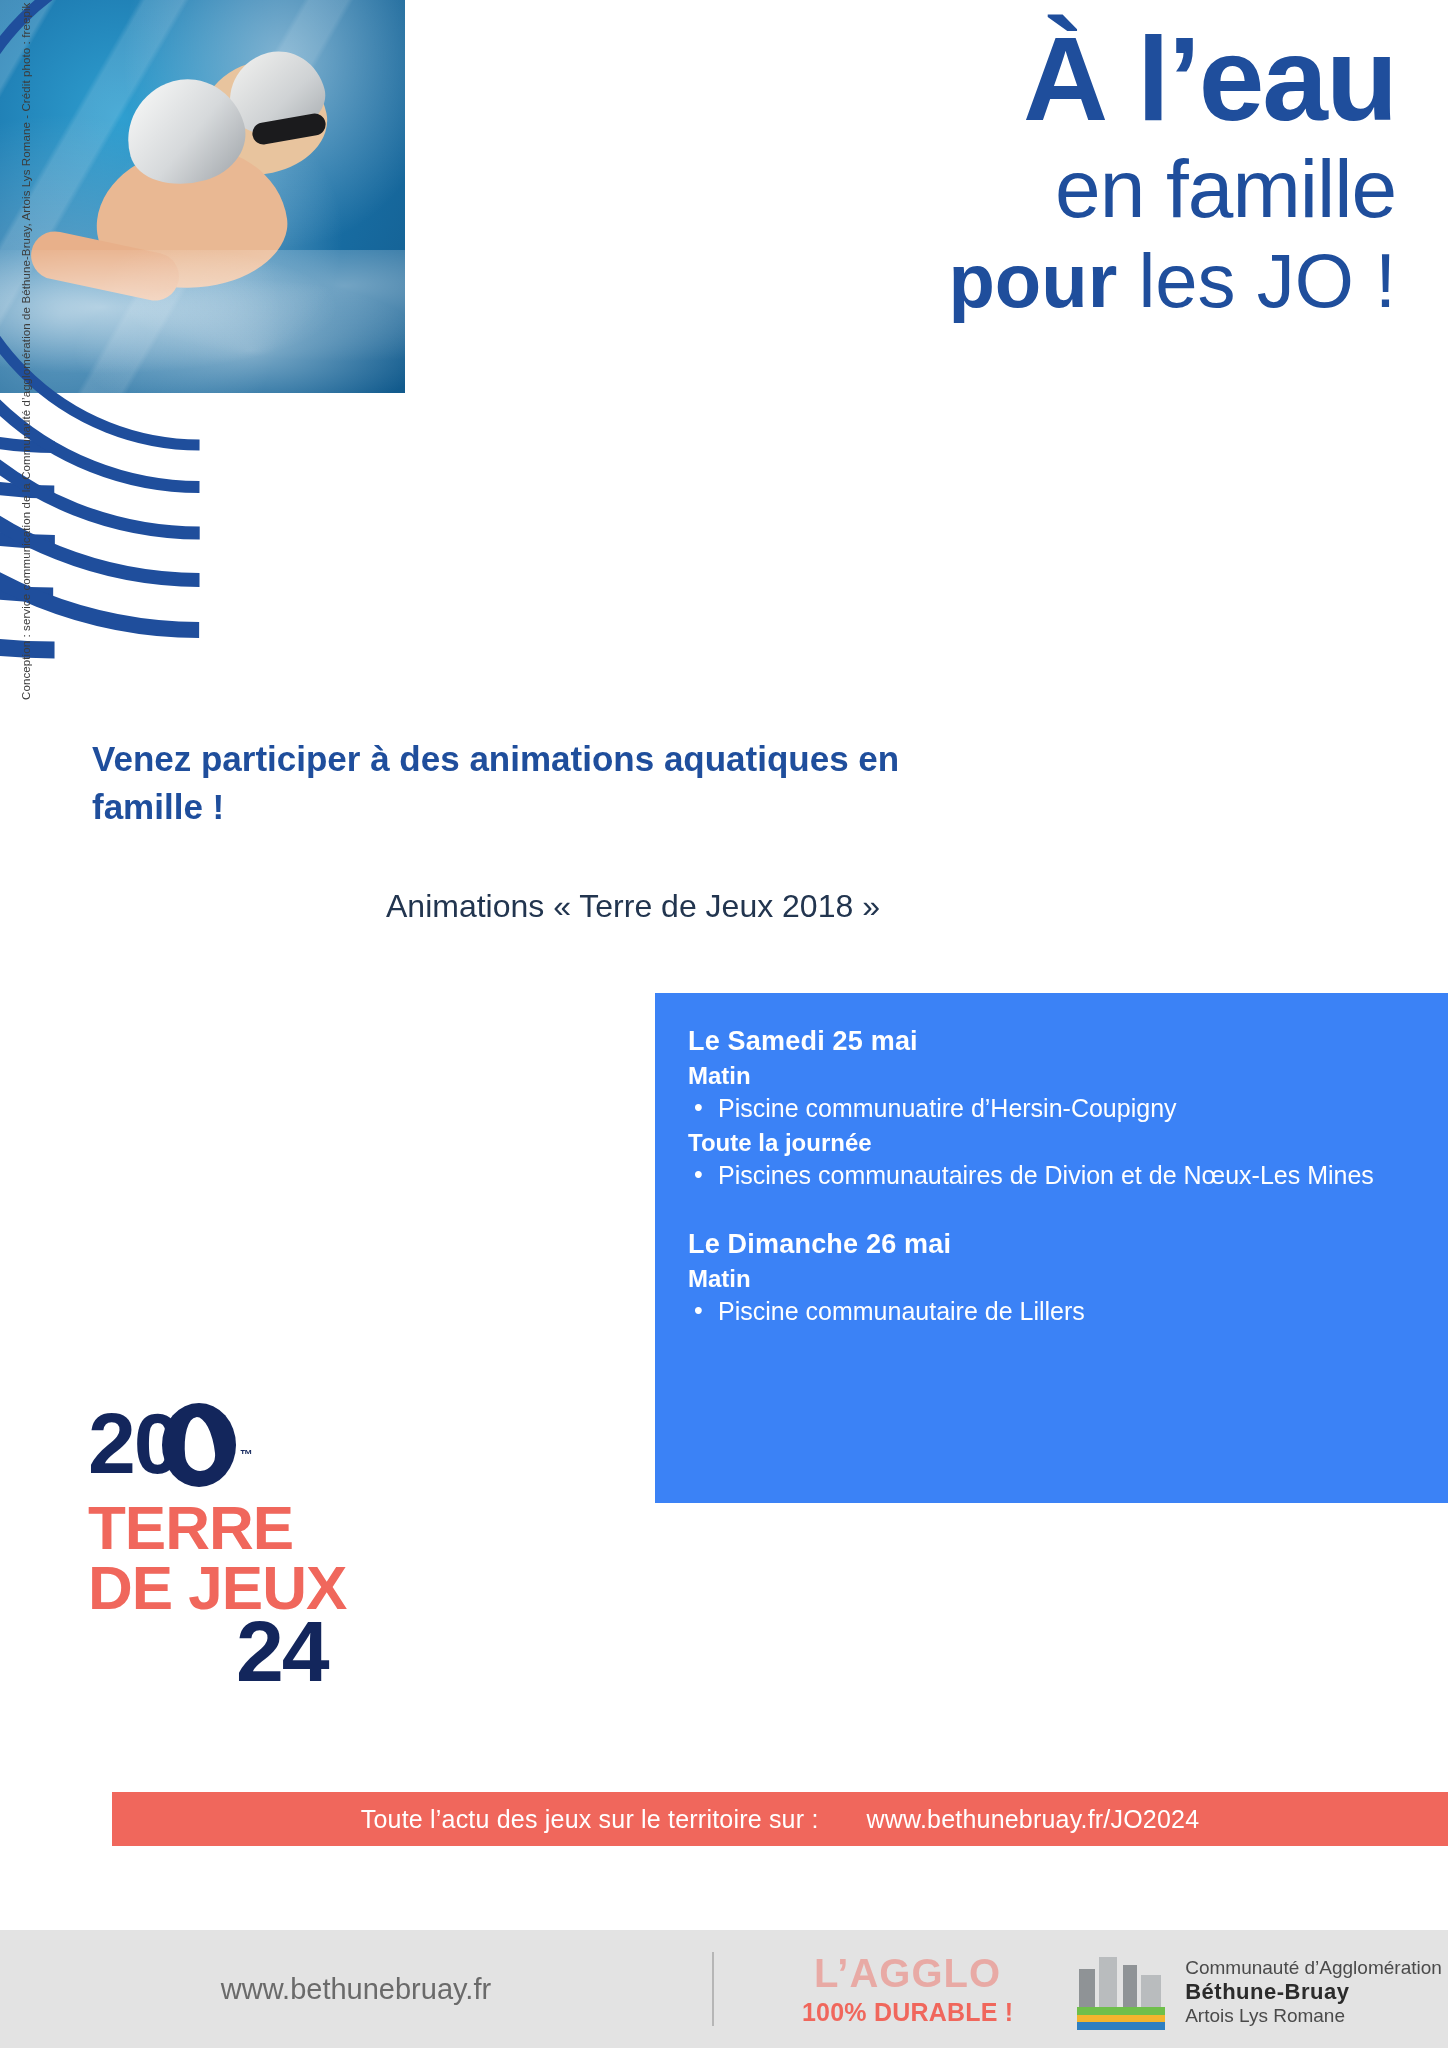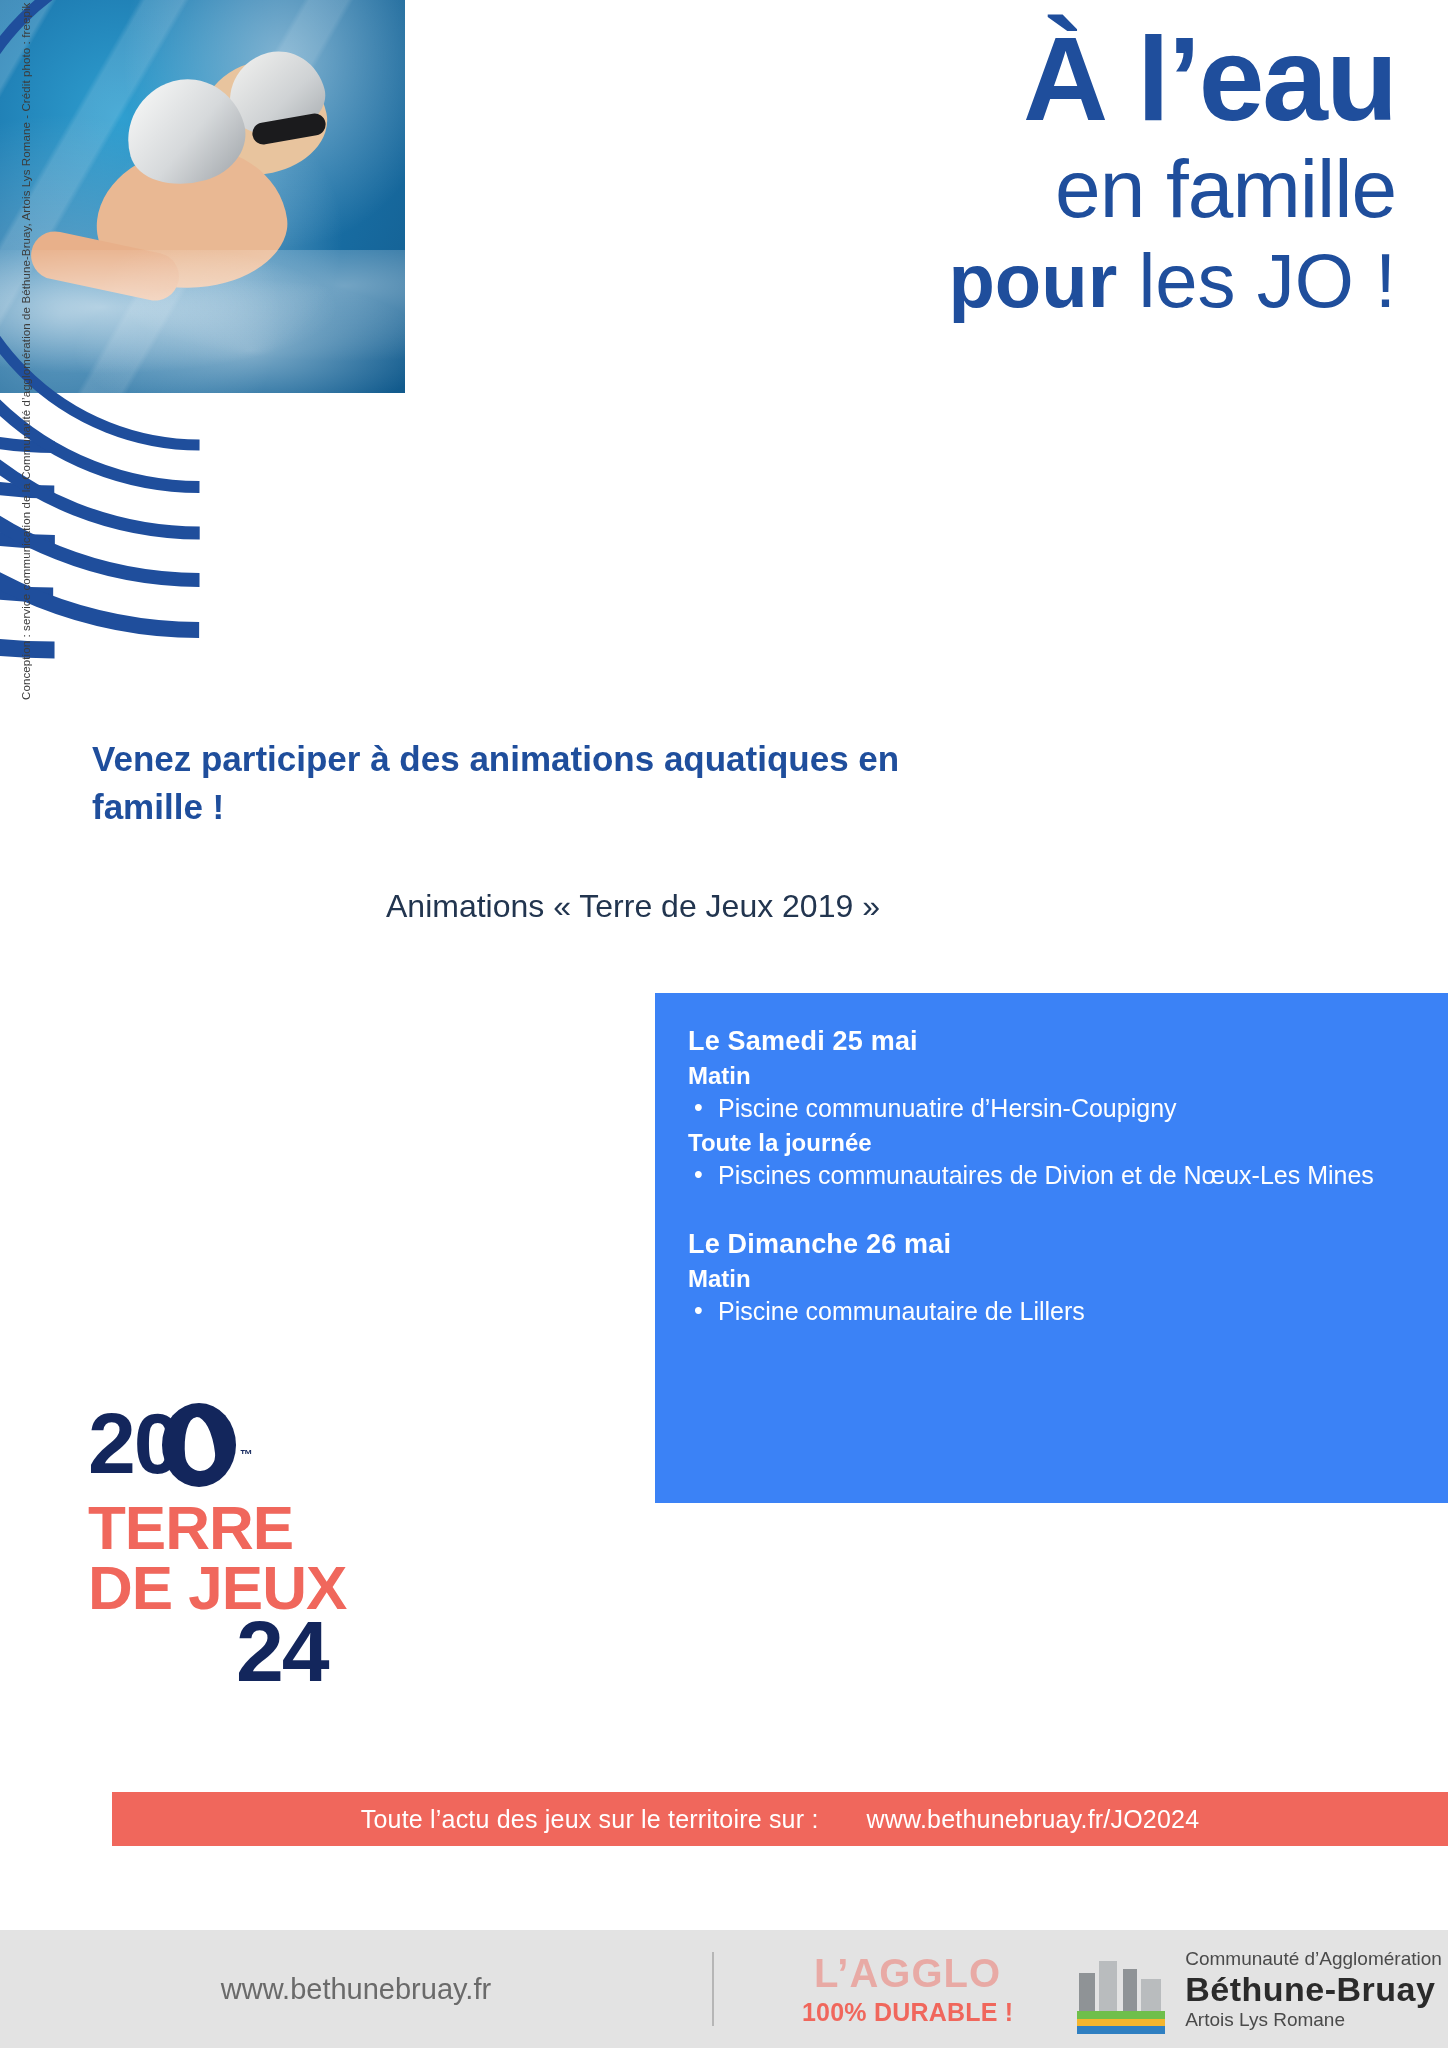--- a/index.html
+++ b/index.html
@@ -327,21 +327,21 @@
     margin-right: 16px;
   }
   .brand .mark .b1 { position:absolute; left:6px;  top:18px; width:16px; height:44px; background:#8f9396; }
   .brand .mark .b2 { position:absolute; left:26px; top:6px;  width:18px; height:56px; background:#b9bcbe; }
   .brand .mark .b3 { position:absolute; left:50px; top:14px; width:14px; height:48px; background:#8f9396; }
   .brand .mark .b4 { position:absolute; left:68px; top:24px; width:20px; height:38px; background:#b9bcbe; }
   .brand .mark .g  { position:absolute; left:4px; top:56px; width:88px; height:9px; background:#6fbf4b; }
   .brand .mark .y  { position:absolute; left:4px; top:64px; width:88px; height:8px; background:#f3b52e; }
   .brand .mark .bl { position:absolute; left:4px; top:71px; width:88px; height:8px; background:#2f7fc1; }
   .brand .txt .t1 { font-size: 19px; color: #4a4a4a; }
-  .brand .txt .t2 { font-size: 34px; font-weight: 700; color: #2b2b2b; letter-spacing: .5px; }
+  .brand .txt .t2 { font-size: 22px; font-weight: 700; color: #2b2b2b; letter-spacing: .5px; }
   .brand .txt .t3 { font-size: 19px; color: #4a4a4a; }
 </style>
 </head>
 <body>
 
 <div class="poster">
 
   <div class="hero">
     <div class="photo">
       <div class="water-a"></div>
@@ -375,21 +375,21 @@
 
   <div class="headline">
     <div class="h-line1">À l’eau</div>
     <div class="h-line2">en famille</div>
     <div class="h-line3"><b>pour</b><span> les JO !</span></div>
   </div>
 
   <div class="credit">Conception : service communication de la Communauté d’agglomération de Béthune-Bruay, Artois Lys Romane - Crédit photo : freepik</div>
 
   <div class="intro">Venez participer à des animations aquatiques en famille !</div>
-  <div class="subtitle">Animations « Terre de Jeux 2019 »</div>
+  <div class="subtitle">Animations « Terre de Jeux 2018 »</div>
 
   <div class="panel">
     <div>
       <div class="day">Le Samedi 25 mai</div>
       <div class="moment">Matin</div>
       <ul>
         <li>Piscine communuatire d’Hersin-Coupigny</li>
       </ul>
       <div class="moment">Toute la journée</div>
       <ul>

